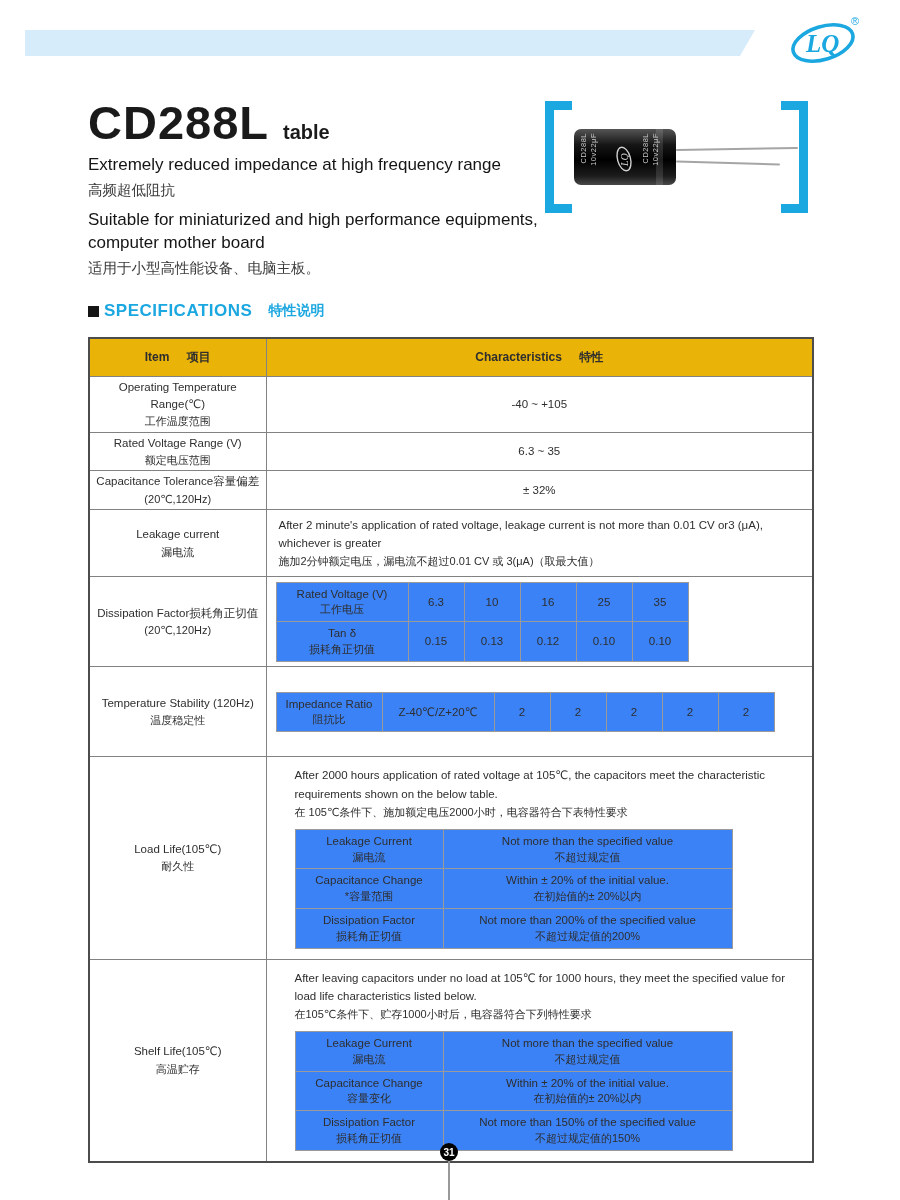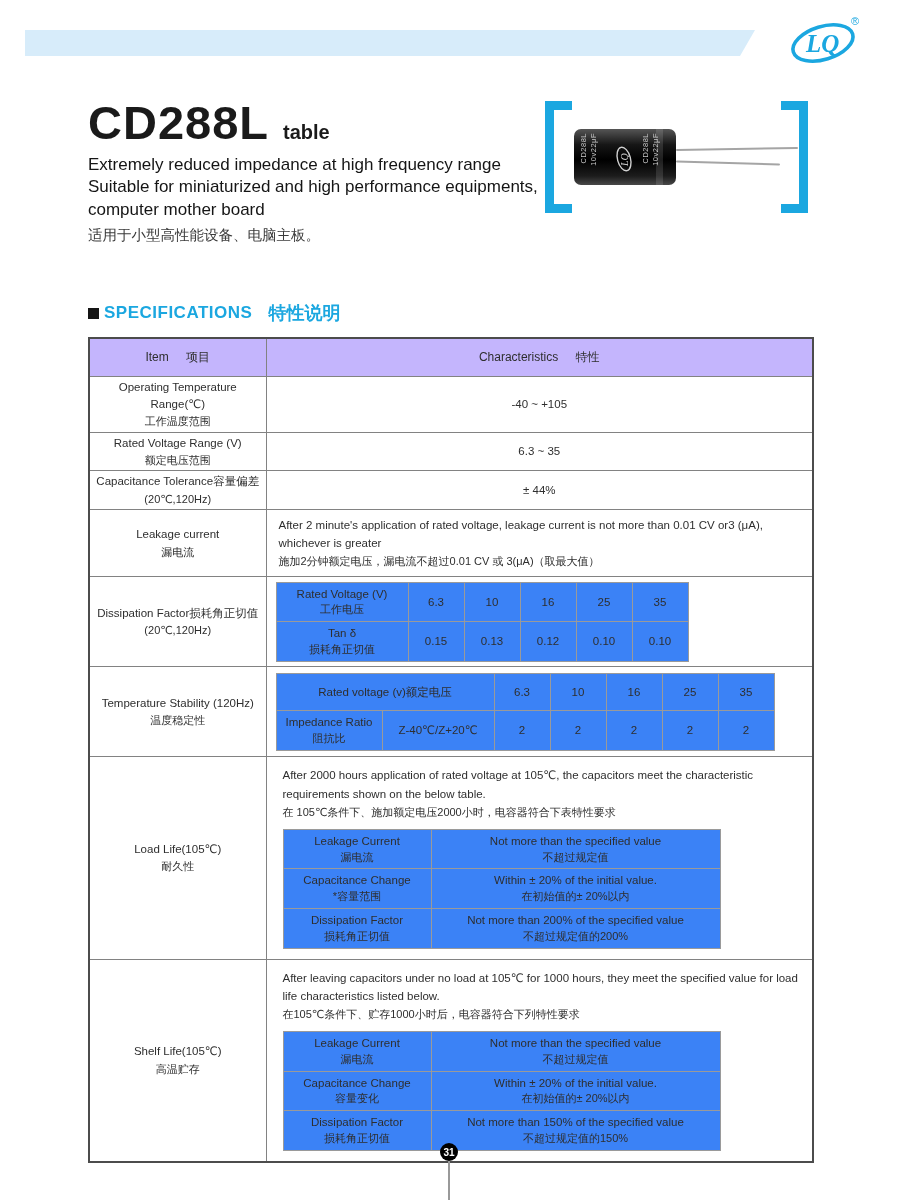--- a/index.html
+++ b/index.html
@@ -44,35 +44,35 @@
   .cap-text.t1 { left:6px; }  .cap-text.t2 { left:16px; }
   .cap-text.t3 { left:68px; } .cap-text.t4 { left:78px; }
   .cap-logo { position:absolute; left:37px; top:18px; transform:rotate(-90deg); }
   .lead { position:absolute; background:#a5a5a5; height:2px; border-radius:1px; }
   .lead1 { left:131px; top:50px; width:122px; transform:rotate(-1deg); }
   .lead2 { left:131px; top:64px; width:104px; transform:rotate(1.6deg); }
   
   .section-header { position:absolute; left:88px; top:301px; display:flex; align-items:center; }
   .section-square { width:11px; height:11px; background:#151515; margin-right:5px; }
   .section-en { color:var(--accent); font-weight:bold; font-size:17px; letter-spacing:0.5px; }
-  .section-cn { color:var(--accent); font-weight:bold; font-size:18px; margin-left:16px; }
+  .section-cn { color:var(--accent); font-weight:bold; font-size:14px; margin-left:16px; }
   
   .spec-table {
     position:absolute; left:88px; top:337px; width:724px;
     border-collapse:collapse; table-layout:fixed; font-size:11.5px; color:#2e2e2e;
     border:2px solid #4c4c4c;
   }
   .spec-table th, .spec-table td { border:1px solid #828282; vertical-align:middle; }
   .spec-table th {
-    background:#c4b5fd; font-weight:normal; font-size:12px; height:38px; text-align:center;
+    background:#eab308; font-weight:bold; font-size:12px; height:38px; text-align:center;
   }
   .item-cell { text-align:center; line-height:1.5; padding:2px; }
   .center-val { text-align:center; }
   .text-cell { padding:6px 12px; line-height:1.6; }
-  .char-pad { padding:9px 12px 10px 16px; vertical-align:top; }
+  .char-pad { padding:9px 12px 10px 28px; vertical-align:top; }
   .cn-line { font-size:11px; }
   .gap-cn { margin-left:14px; }
   
   .nested { border-collapse:collapse; table-layout:fixed; font-size:11.5px; background:#3b82f6; }
   .nested td { border:1px solid #9a9a9a; text-align:center; line-height:1.45; padding:3px 2px; }
   .nt-df  { width:412px; margin:0 0 0 9px; }
   .nt-df td { height:37px; }
   .nt-ts  { width:498px; margin:0 0 0 9px; }
   .nt-ts td { height:37px; }
   .nt-life { width:437px; margin-top:7px; }
@@ -98,20 +98,21 @@
   </svg>
 </div>
 
 <div class="title-block">
   <span class="series-name">CD288L</span>
   <span class="series-suffix">table</span>
 </div>
 
 <div class="intro">
   <div class="en">Extremely reduced impedance at high frequency range</div>
+  <div class="cn">高频超低阻抗</div>
   <div class="en">Suitable for miniaturized and high performance equipments,</div>
   <div class="en">computer mother board</div>
   <div class="cn" style="margin-top:5px;">适用于小型高性能设备、电脑主板。</div>
 </div>
 
 <div class="figure">
   <div class="bracket bracket-left"></div>
   <div class="bracket bracket-right"></div>
   <div class="cap-body">
     <span class="cap-text t1">CD288L</span>
@@ -166,21 +167,21 @@
       <div class="cn-line">额定电压范围</div>
     </td>
     <td class="center-val">6.3 ~ 35</td>
   </tr>
 
   <tr style="height:38px;">
     <td class="item-cell">
       <div>Capacitance Tolerance容量偏差</div>
       <div class="cn-line">(20℃,120Hz)</div>
     </td>
-    <td class="center-val">± 44%</td>
+    <td class="center-val">± 32%</td>
   </tr>
 
   <tr style="height:44px;">
     <td class="item-cell">
       <div>Leakage current</div>
       <div class="cn-line">漏电流</div>
     </td>
     <td class="text-cell">
       <div>After 2 minute's application of rated voltage, leakage current is not more than 0.01 CV or3 (μA), whichever is greater</div>
       <div class="cn-line">施加2分钟额定电压，漏电流不超过0.01 CV 或 3(μA)（取最大值）</div>
@@ -240,28 +241,20 @@
         <colgroup>
               <col style="width:106px">
               <col style="width:112px">
               <col style="width:56px">
               <col style="width:56px">
               <col style="width:56px">
               <col style="width:56px">
               <col style="width:56px">
             </colgroup>
         <tbody>
-              <tr>
-          <td colspan="2">Rated voltage (v)额定电压</td>
-          <td>6.3</td>
-          <td>10</td>
-          <td>16</td>
-          <td>25</td>
-          <td>35</td>
-        </tr>
         <tr>
           <td>
             <div>Impedance Ratio</div>
             <div class="cn-line">阻抗比</div>
           </td>
           <td>Z-40℃/Z+20℃</td>
           <td>2</td>
           <td>2</td>
           <td>2</td>
           <td>2</td>

